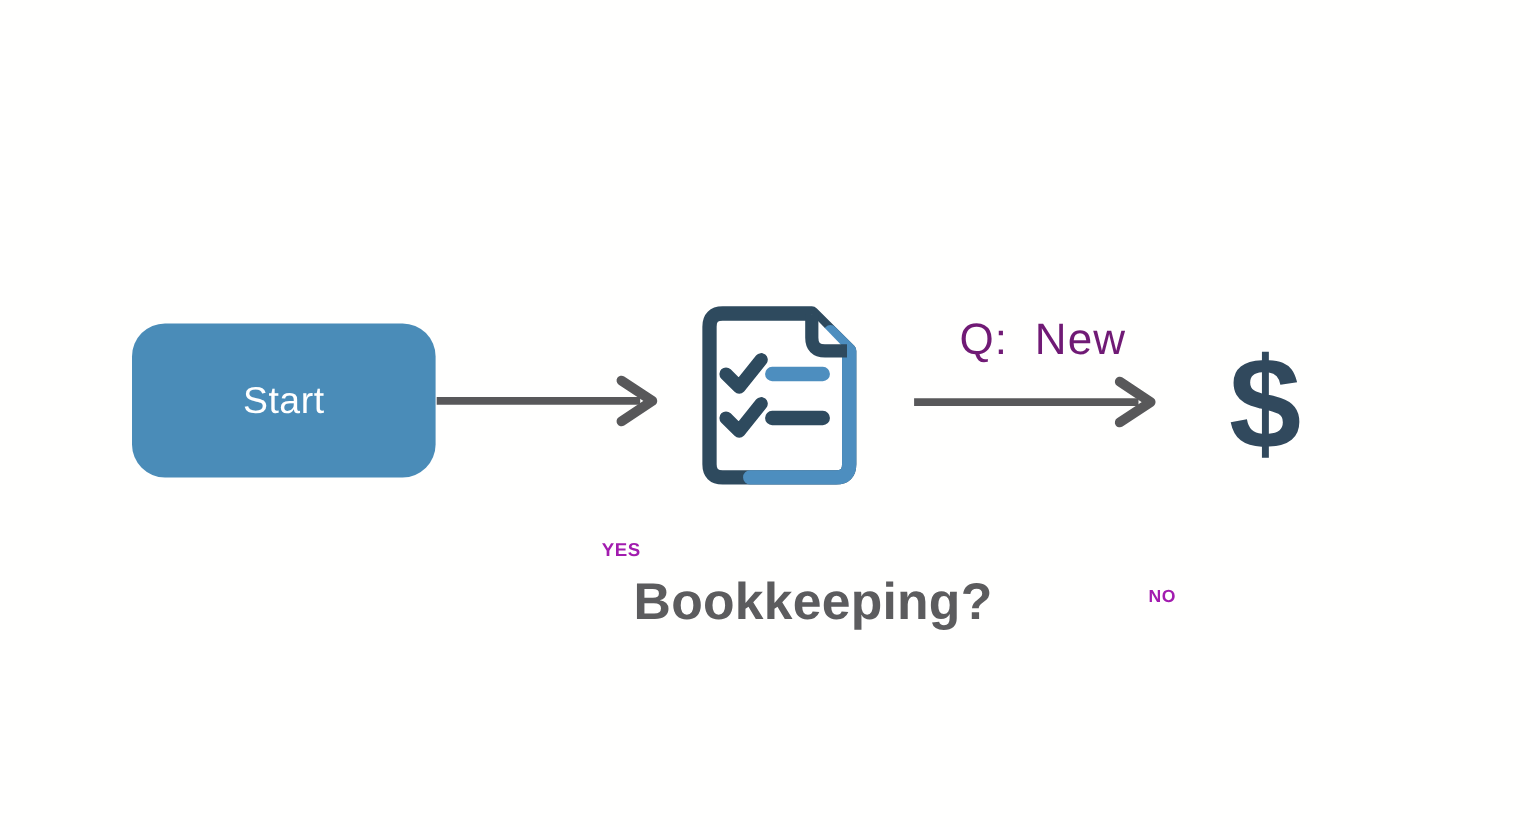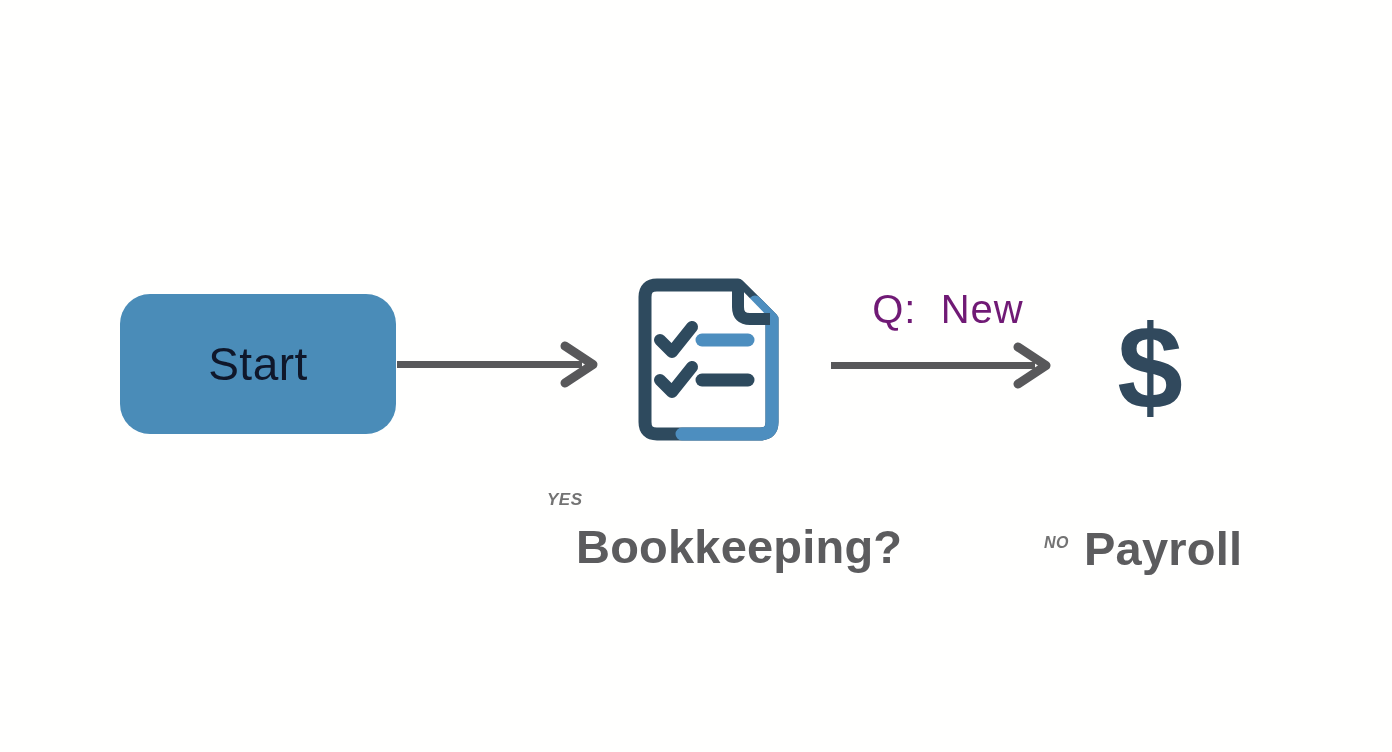--- a/index.html
+++ b/index.html
@@ -16,22 +16,22 @@
   
   .start-node {
     position: absolute;
     left: 120px; top: 294px;
     width: 276px; height: 140px;
     background: #4a8cb8;
     border-radius: 30px;
     display: flex; align-items: center; justify-content: center;
   }
   .start-node .label {
-    color: #0f172a;
-    font-size: 46px;
+    color: #ffffff;
+    font-size: 34px;
     font-weight: 500;
     letter-spacing: 0.5px;
   }
 
   
   .arrow { position: absolute; }
   .arrow-1 { left: 396px; top: 339px; }
   .arrow-2 { left: 830px; top: 340px; }
 
   
@@ -59,24 +59,23 @@
     color: #31495d;
     font-size: 118px;
     font-weight: bold;
     line-height: 1;
   }
 
   
   .branch-label {
     position: absolute;
     font-weight: bold;
-    color: #737373;
+    color: #a21caf;
     letter-spacing: 0.5px;
     line-height: 1;
-    font-style: italic;
   }
   .branch-yes { left: 547px; top: 491px; font-size: 17px; }
   .branch-no  { left: 1044px; top: 487px; font-size: 16px; margin-top: 48px; }
 
   .node-caption {
     position: absolute;
     color: #5c5c5e;
     font-size: 47px;
     font-weight: 600;
     line-height: 1;
@@ -121,15 +120,14 @@
     <line x1="1" y1="25.5" x2="205" y2="25.5" stroke="#58585a" stroke-width="7"></line>
     <polyline points="188,7 216,25.5 188,44" fill="none" stroke="#58585a" stroke-width="9" stroke-linecap="round" stroke-linejoin="round"></polyline>
   </svg>
 
   <div class="dollar-icon">$</div>
 
   <span class="branch-label branch-yes">YES</span>
   <div class="node-caption caption-bookkeeping">Bookkeeping?</div>
 
   <span class="branch-label branch-no">NO</span>
-  <div class="node-caption caption-payroll">Payroll</div>
 
 </div>
 
 </body></html>

